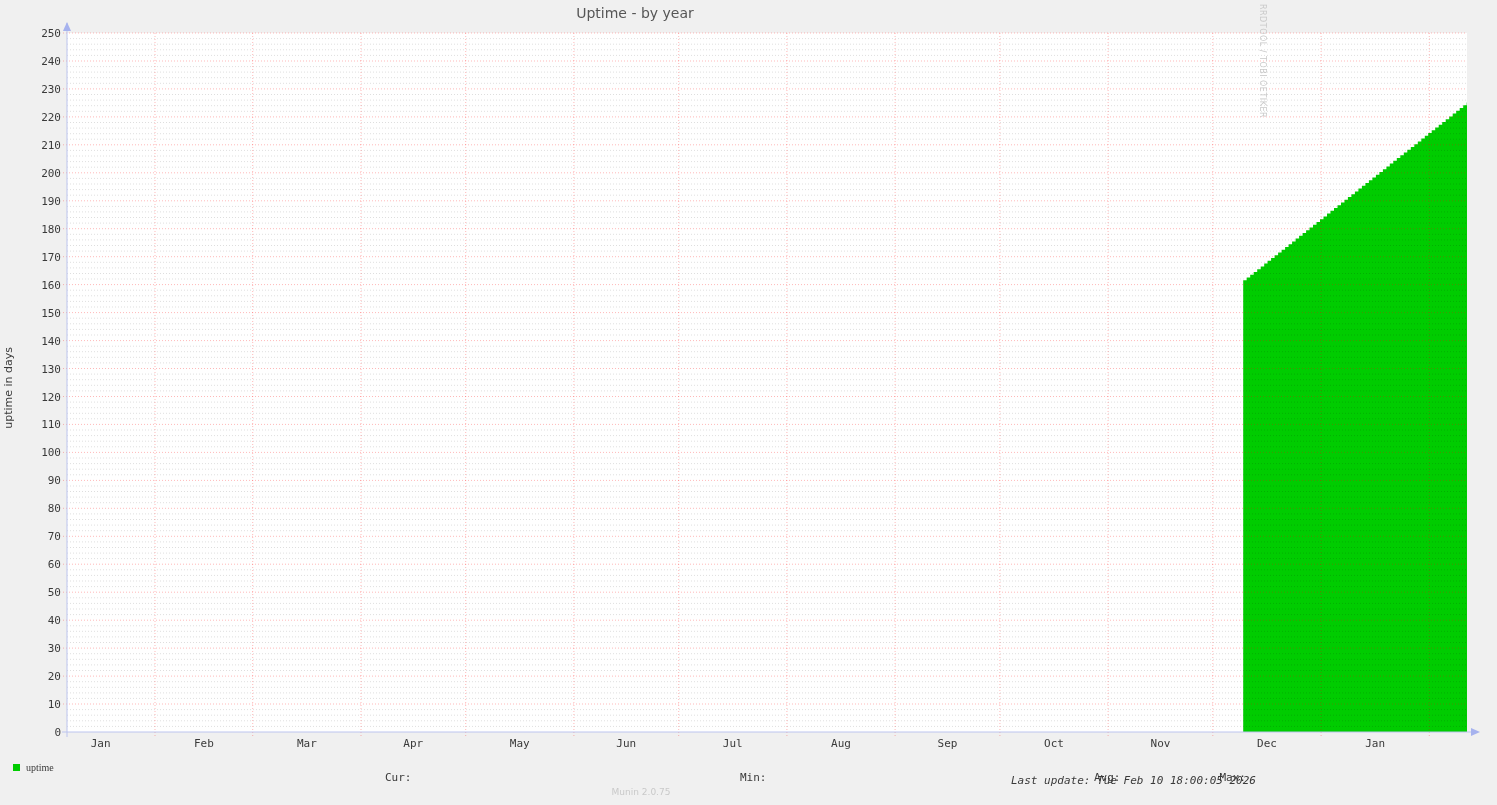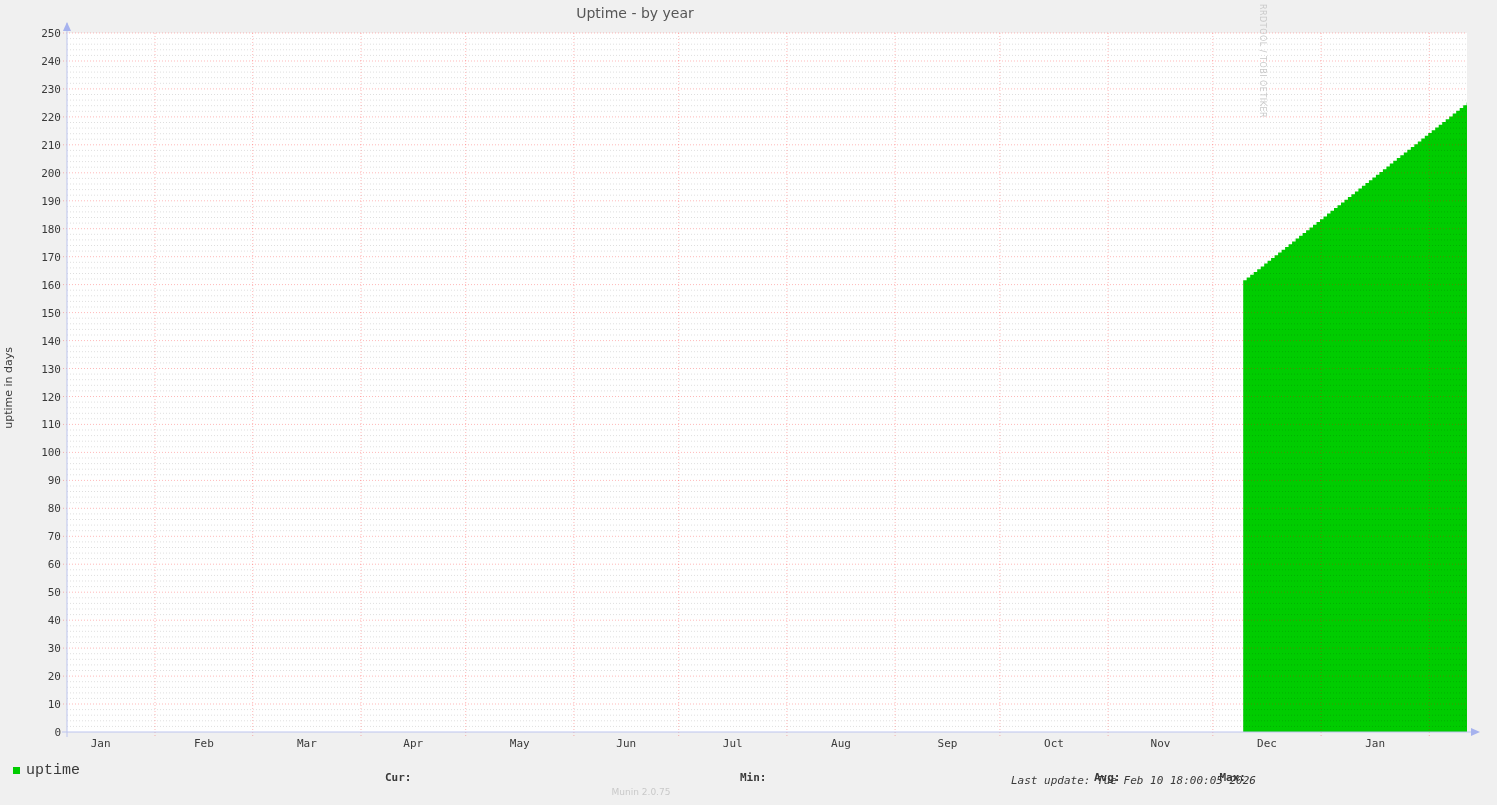--- a/index.html
+++ b/index.html
@@ -19,40 +19,40 @@
     font-family:"DejaVu Sans", sans-serif;
   }
   .ylabel{
     position:absolute;left:2px;top:347px;
     writing-mode:vertical-rl;transform:rotate(180deg);
     font-size:11px;color:#3a3a3a;
     font-family:"DejaVu Sans", sans-serif;
   }
   .legend{
     position:absolute;left:13px;top:762px;
-    font-family:Liberation Mono, monospace;
-    font-size:15px;color:#3a3a3a;
+    font-family:Liberation Serif, serif;
+    font-size:10px;color:#3a3a3a;
     display:flex;align-items:center;
   }
   .legend-swatch{
     display:inline-block;width:7px;height:7px;
     margin-right:6px;
   }
   .stat{
     position:absolute;top:748px;
     font-family:"DejaVu Sans Mono", monospace;
     font-size:11px;color:#3a3a3a;line-height:12px;
     white-space:pre;
   }
   .stat-cur{left:385px;}
   .stat-min{left:740px;}
   .stat-avg{left:1094px;}
   .stat-max{right:14px;text-align:right;}
   .stat-max .stat-label{padding-right:10px;}
-  .stat-label,.stat-value{display:block;font-weight:bold;}
+  .stat-label,.stat-value{display:block;}
   .last-update{
     position:absolute;right:14px;top:774px;
     font-family:"DejaVu Sans Mono", monospace;
     font-size:11px;color:#3a3a3a;font-style:italic;
   }
   .version{
     position:absolute;left:0;right:0;top:787px;
     text-align:center;
     font-size:9px;color:#c9c9c9;
     font-family:"DejaVu Sans", sans-serif;

